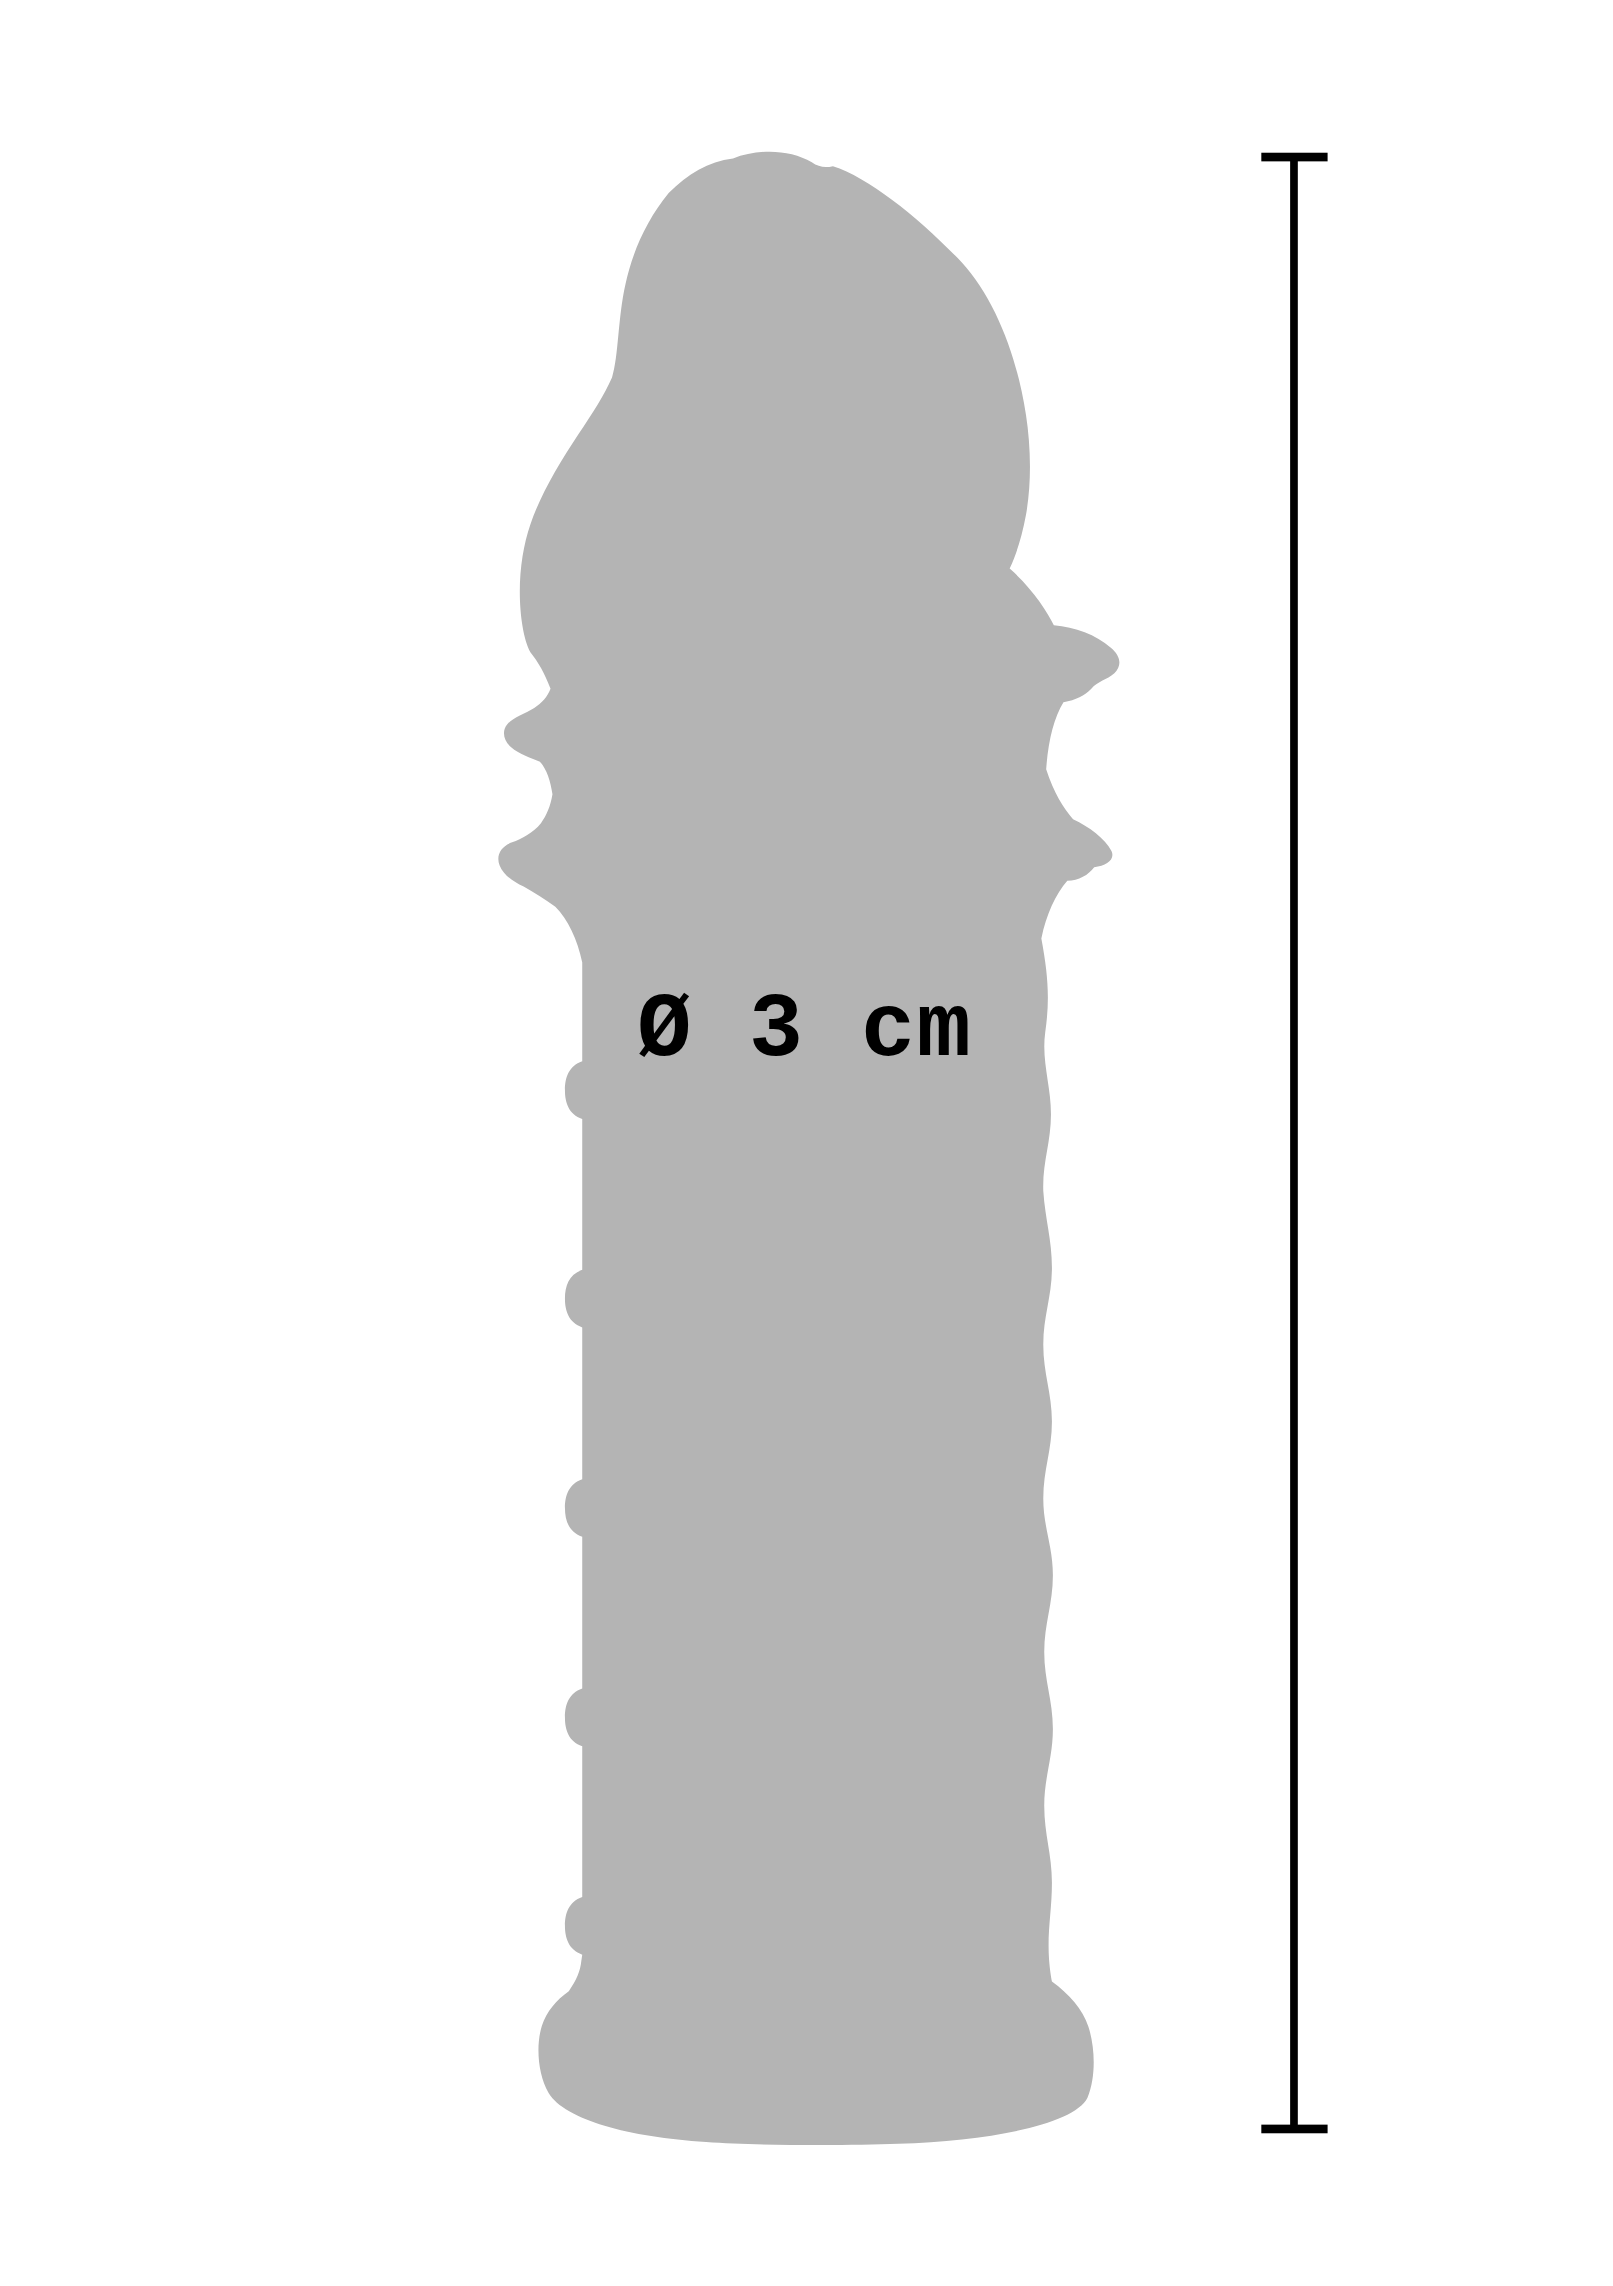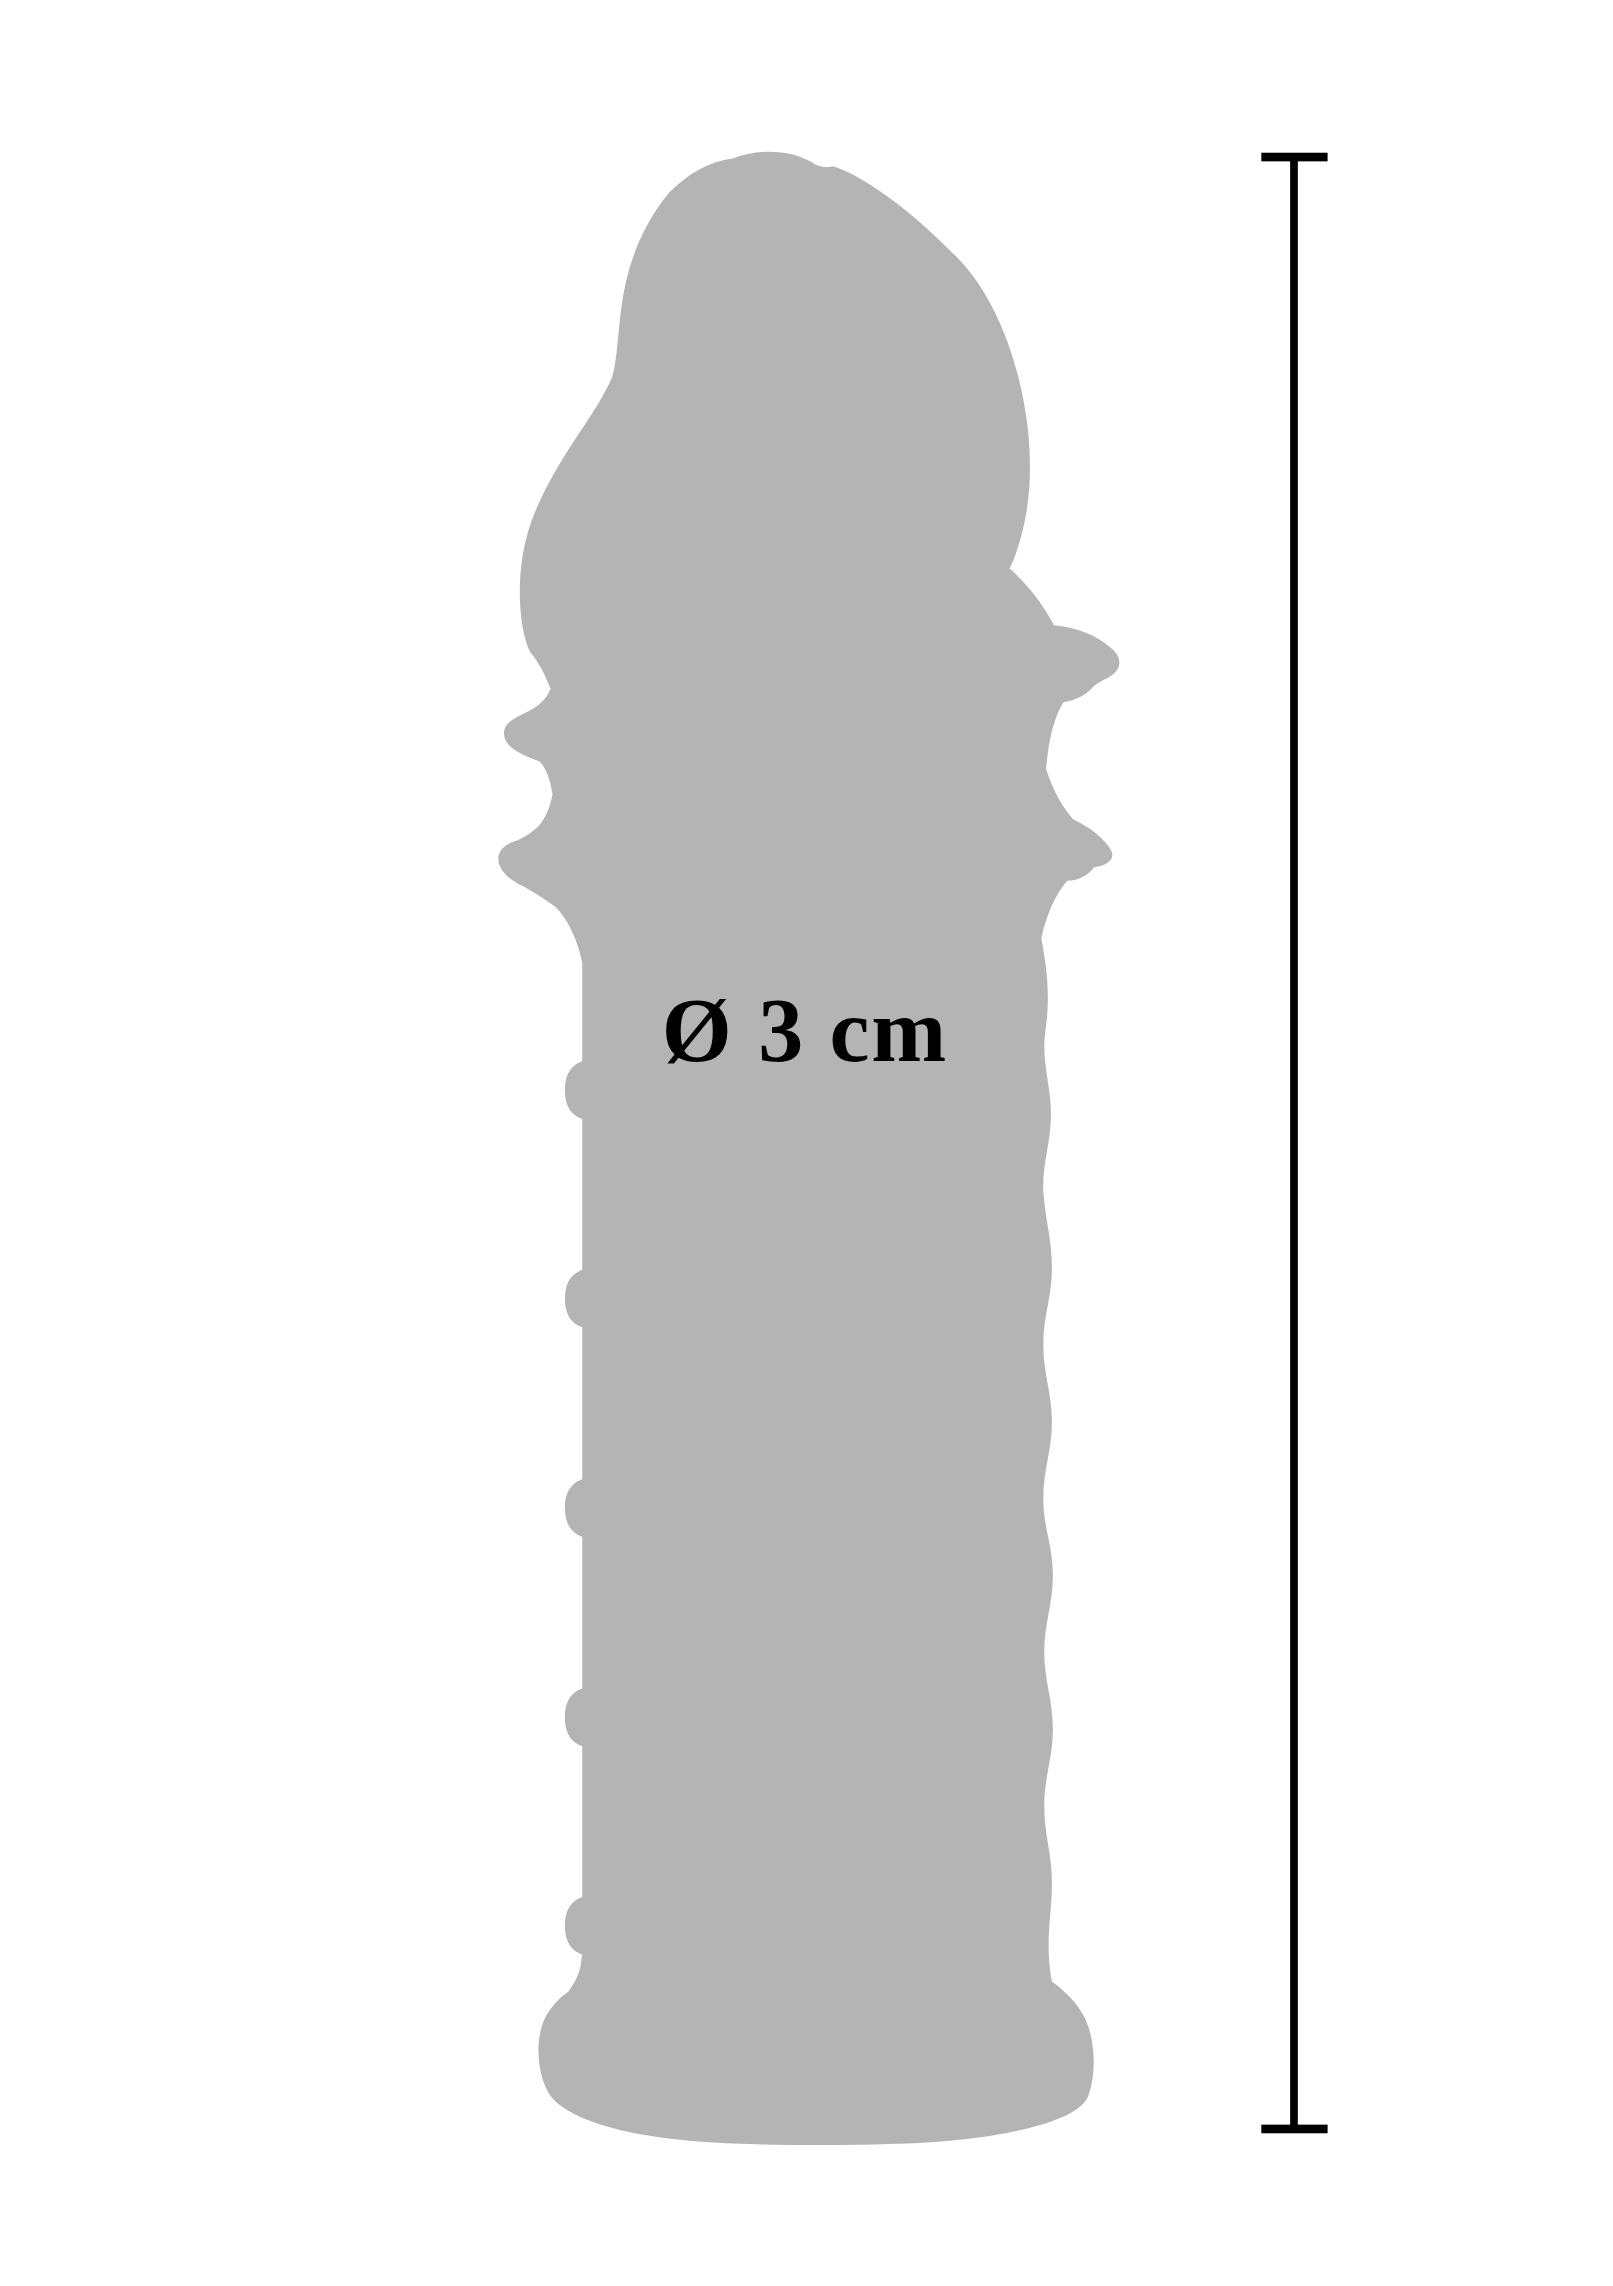--- a/index.html
+++ b/index.html
@@ -7,21 +7,21 @@
     --silhouette:#b4b4b4;
     --ink:#000000;
   }
   html,body{margin:0;padding:0;background:var(--bg);}
   .canvas{
     position:relative;
     width:1614px;
     height:2286px;
     background:var(--bg);
     overflow:hidden;
-    font-family:Liberation Serif, serif;
+    font-family:Liberation Mono, monospace;
   }
   .figure-svg{
     position:absolute;
     left:0;top:0;
     width:1614px;height:2286px;
     display:block;
   }
   .silhouette-path{ fill:var(--silhouette); }
   .dim-ink{ fill:var(--ink); }
   .label{

